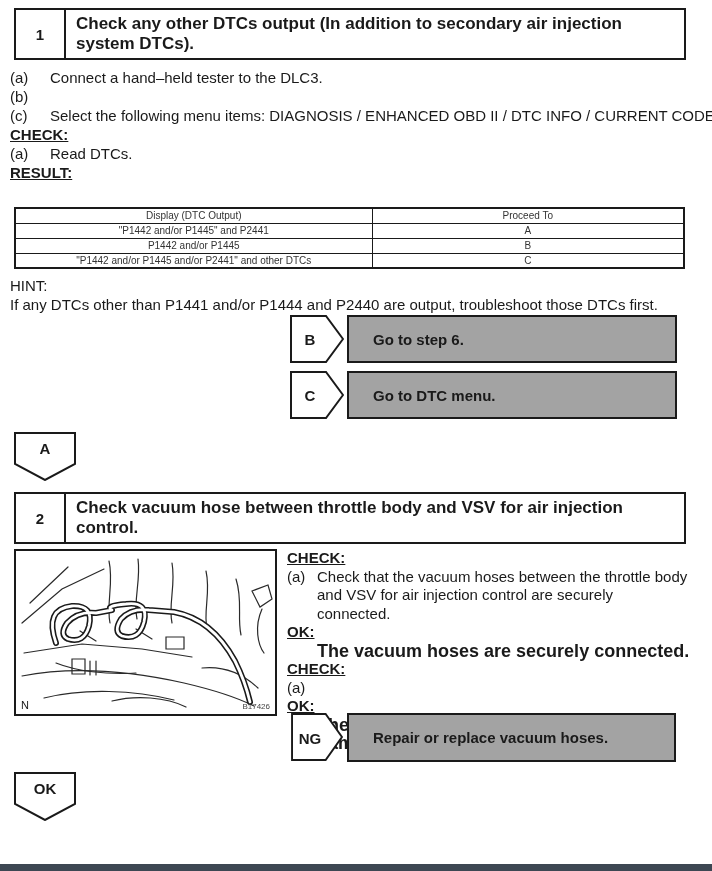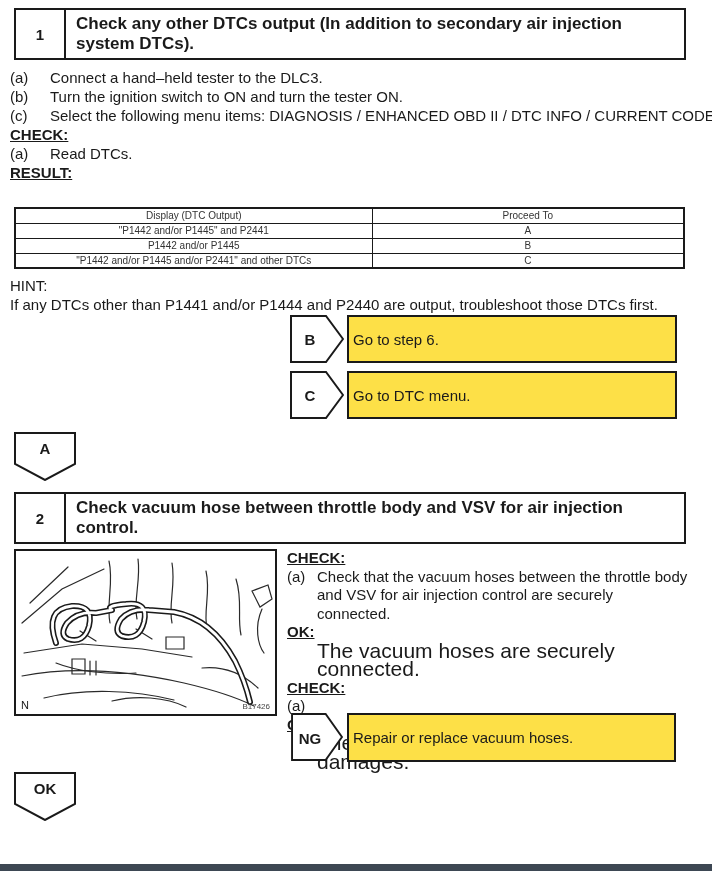--- a/index.html
+++ b/index.html
@@ -110,23 +110,23 @@
     width: 40px; height: 48px;
     display: flex; align-items: center; justify-content: center;
     font-weight: bold; font-size: 15px;
   }
   .branch .action-box {
     position: absolute;
     left: 57px; top: 0;
     width: 330px; height: 48px;
     border: 2px solid #1a1a1a;
     display: flex; align-items: center;
-    padding-left: 4px;
-    font-weight: normal; font-size: 15px;
-    background: #fde047;
+    padding-left: 24px;
+    font-weight: bold; font-size: 15px;
+    background: #a3a3a3;
   }
 
   
   .connector { position: absolute; width: 62px; height: 49px; }
   .connector .pent-label {
     position: absolute;
     left: 0; top: 0;
     width: 62px; height: 33px;
     display: flex; align-items: center; justify-content: center;
     font-weight: bold; font-size: 15px;
@@ -157,22 +157,22 @@
   }
   .right-col .heading { line-height: 18.5px; }
   .rc-item {
     display: flex;
     font-size: 15px;
     line-height: 18.5px;
   }
   .rc-item .lbl { width: 30px; flex: none; }
   .rc-item .txt { width: 372px; }
   .rc-ok-text {
-    font-size: 21px;
-    font-weight: normal;
+    font-size: 18px;
+    font-weight: bold;
     line-height: 18.5px;
     padding-left: 30px;
   }
 
   .footer-bar {
     position: absolute;
     left: 0; top: 864px;
     width: 712px; height: 7px;
   }
 
@@ -190,21 +190,20 @@
       </div>
   </div>
 
   <div class="sec1">
     <div class="litem">
       <span class="lbl">(a)</span>
       <span class="txt">Connect a hand–held tester to the DLC3.</span>
     </div>
     <div class="litem">
       <span class="lbl">(b)</span>
-      <span class="txt">Turn the ignition switch to ON and turn the tester ON.</span>
     </div>
     <div class="litem">
       <span class="lbl">(c)</span>
       <span class="txt">Select the following menu items: DIAGNOSIS / ENHANCED OBD II / DTC INFO / CURRENT CODES.</span>
     </div>
     <div class="heading">CHECK:</div>
     <div class="litem">
       <span class="lbl">(a)</span>
       <span class="txt">Read DTCs.</span>
     </div>

